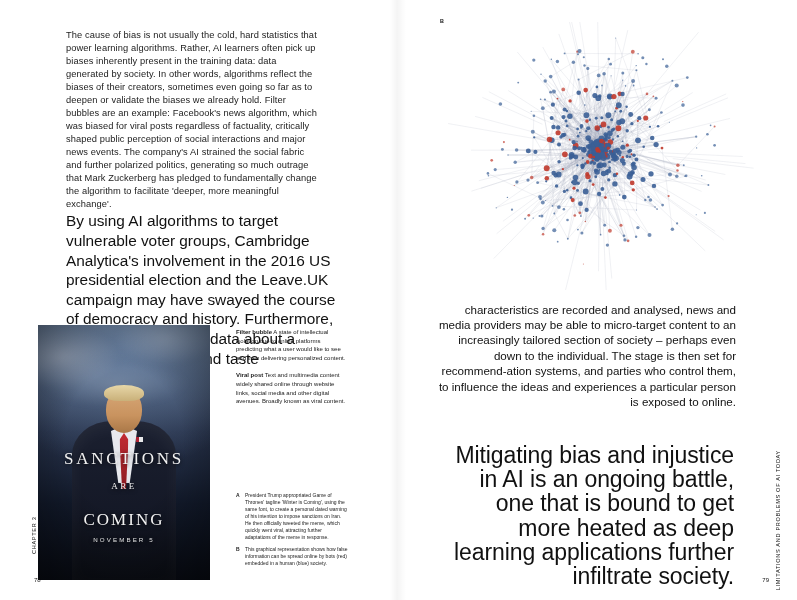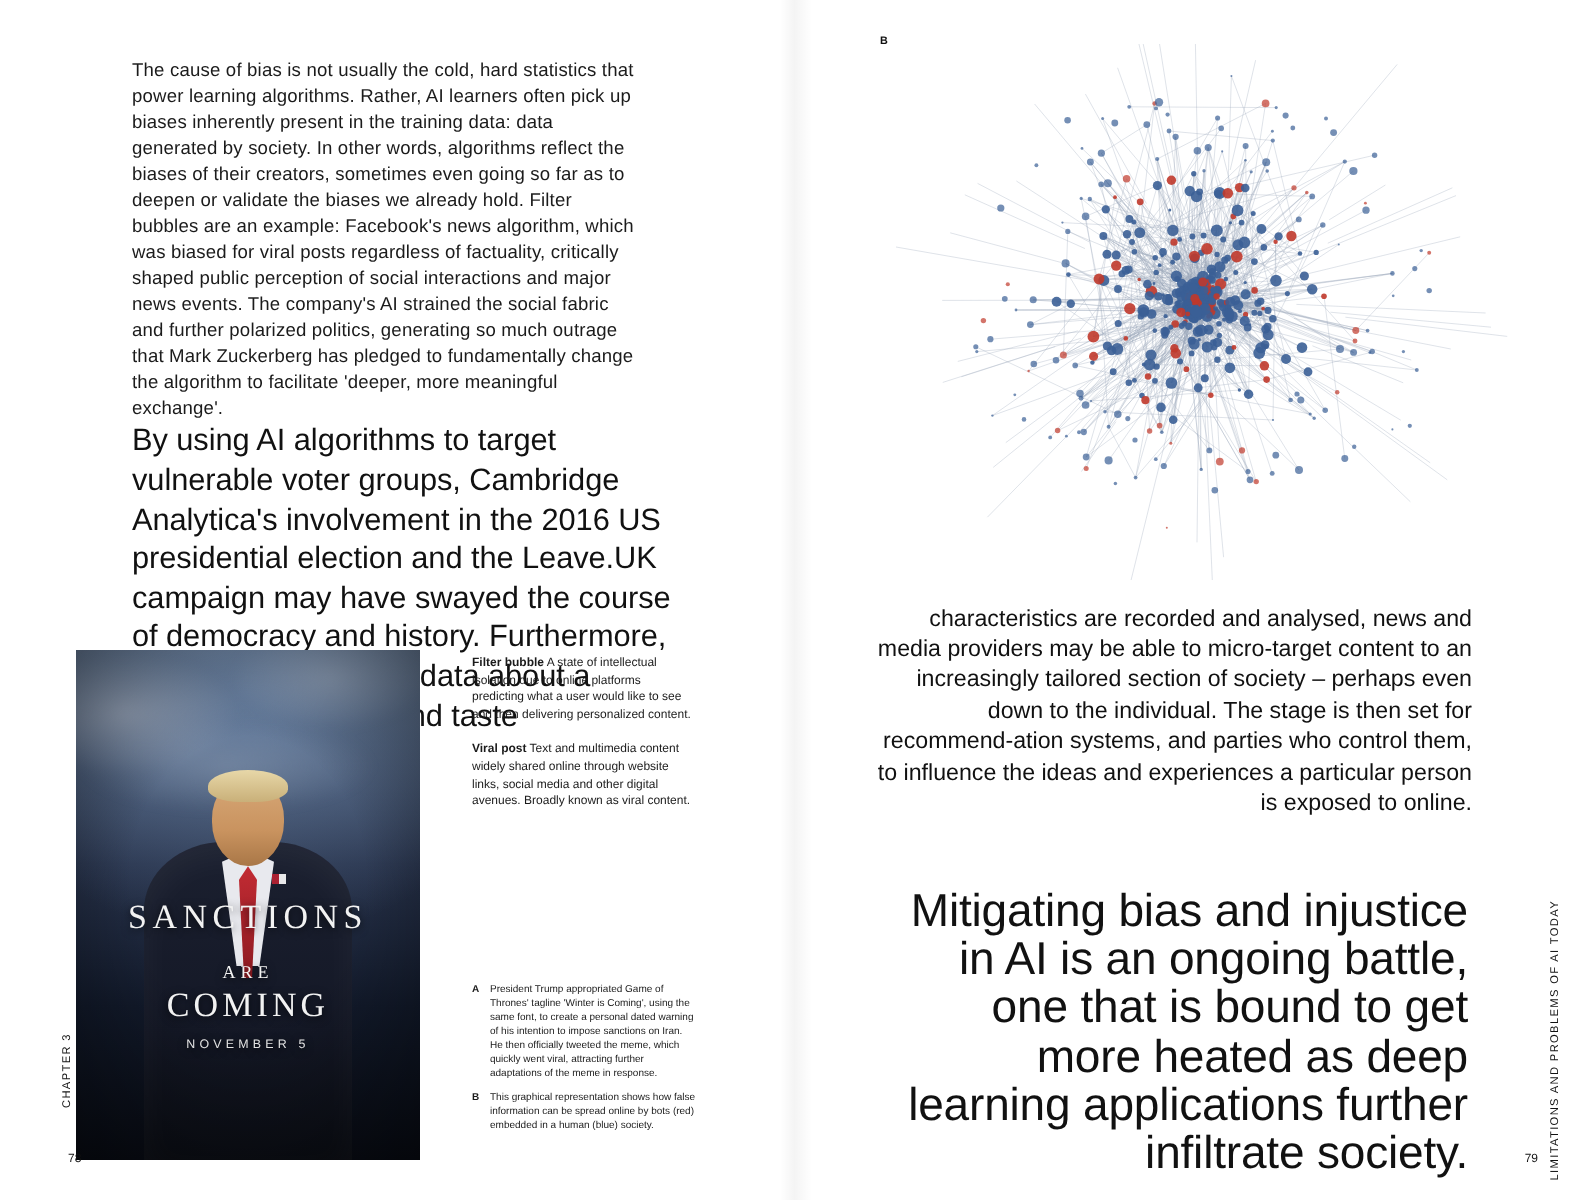--- a/index.html
+++ b/index.html
@@ -144,21 +144,21 @@
   .photo-text .l2 {
     font-family: "Liberation Serif", serif;
     font-size: 9px;
     letter-spacing: 0.28em;
     margin-top: 12px;
   }
   .photo-text .l3 {
     font-family: "Liberation Serif", serif;
     font-size: 17px;
     letter-spacing: 0.12em;
-    margin-top: 2px;
+    margin-top: 19px;
   }
   .photo-text .l4 {
     font-size: 6.2px;
     letter-spacing: 0.34em;
     margin-top: 6px;
     color: #e2e2e2;
   }
 
   
   .glossary {

